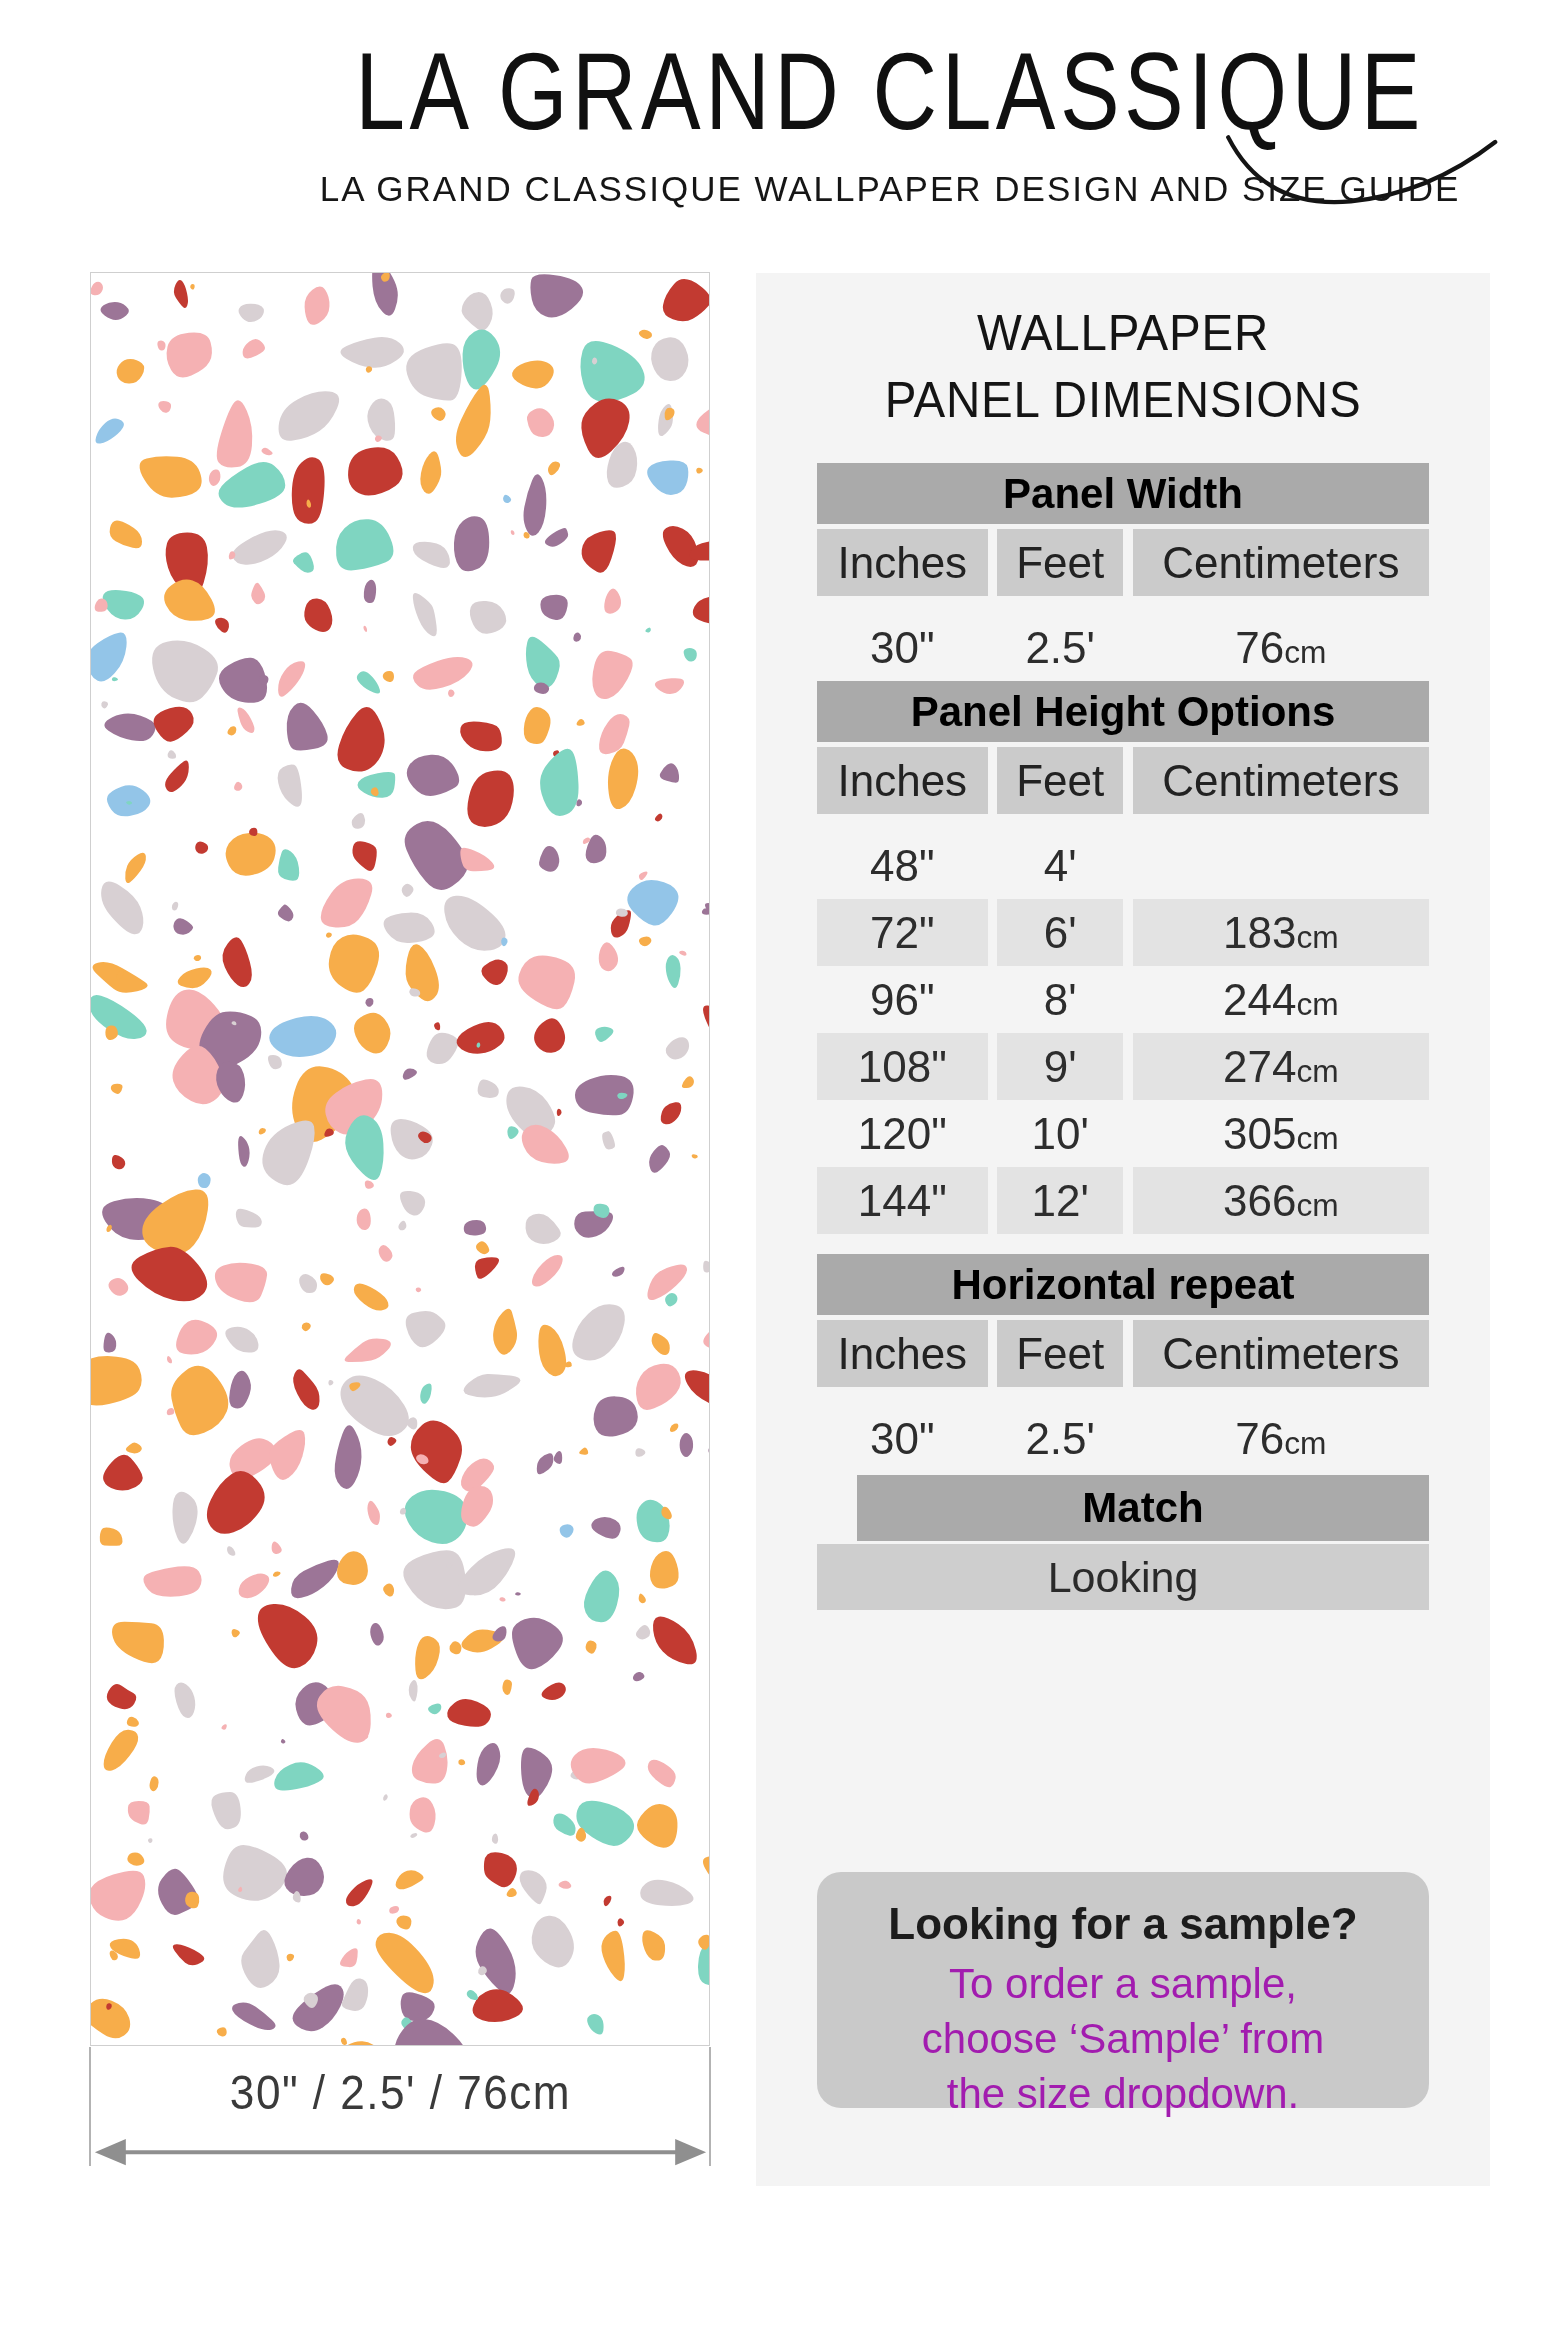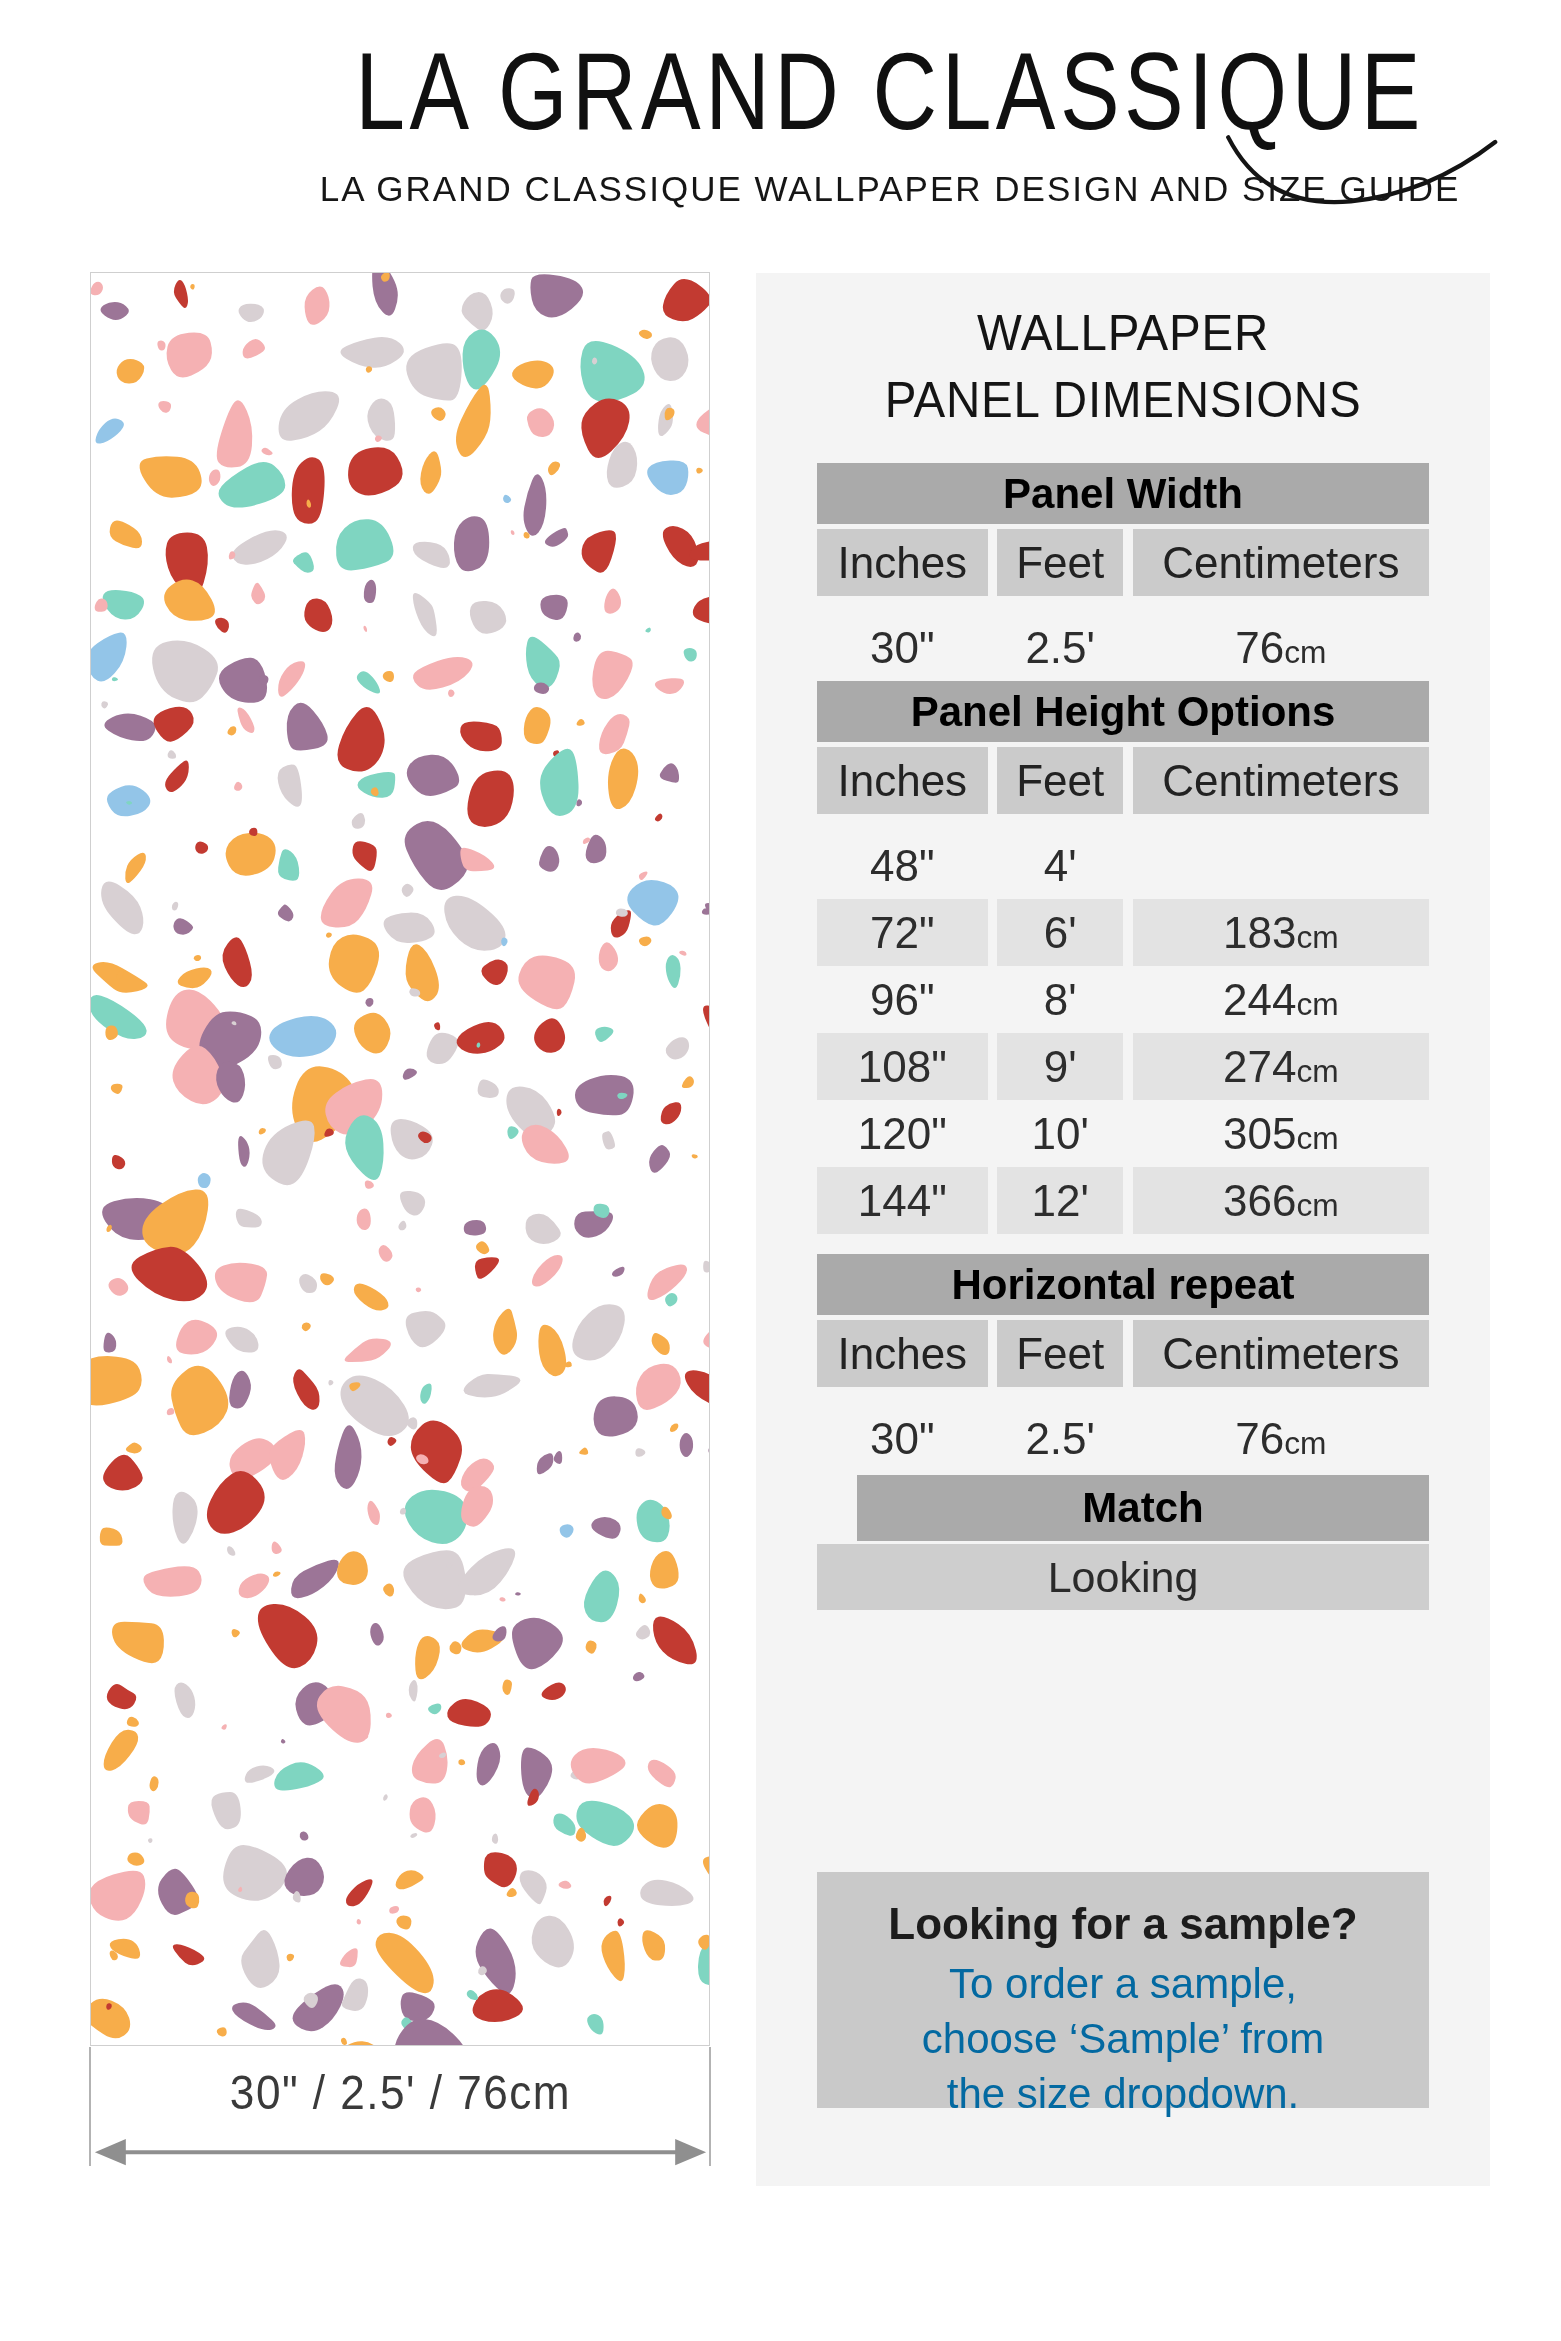--- a/index.html
+++ b/index.html
@@ -56,24 +56,24 @@
   .val{height:67px;line-height:67px;text-align:center;font-size:44px;font-weight:300;color:#2d2d2d;}
   .vals.alt .val{background:var(--c-rowalt,#e3e3e3);}
   .unit{font-size:0.72em;}
   .match-row{
     height:66px;line-height:66px;background:var(--c-match,#cecece);
     text-align:center;font-size:43px;font-weight:300;color:#2a2a2a;
   }
   #t-width{top:190px;} #t-height{top:408px;} #t-hrepeat{top:981px;} #t-match{top:1202px;}
   .sample-box{
     position:absolute;left:61px;top:1599px;width:612px;height:236px;
-    background:var(--c-sample,#c9c9c9);text-align:center;
+    background:var(--c-sample,#c9c9c9);text-align:center;border-radius:24px;
   }
   .sample-title{font-size:44px;font-weight:bold;color:#1c1c1c;padding-top:26.5px;}
-  .sample-line{font-size:42px;font-weight:300;color:#0369a1;line-height:55px;}
+  .sample-line{font-size:42px;font-weight:300;color:#a21caf;line-height:55px;}
   .sample-line.first{margin-top:7.8px;}
 </style>
 </head>
 <body>
 
 <div class="title">LA GRAND CLASSIQUE</div>
 <svg class="swash" viewBox="0 0 360 115">
   <path d="M8,8 Q55,100 165,90 Q265,80 350,14" fill="none" stroke="#141414" stroke-width="5.5" stroke-linecap="round"></path>
 </svg>
 <div class="subtitle">LA GRAND CLASSIQUE WALLPAPER DESIGN AND SIZE GUIDE</div>

